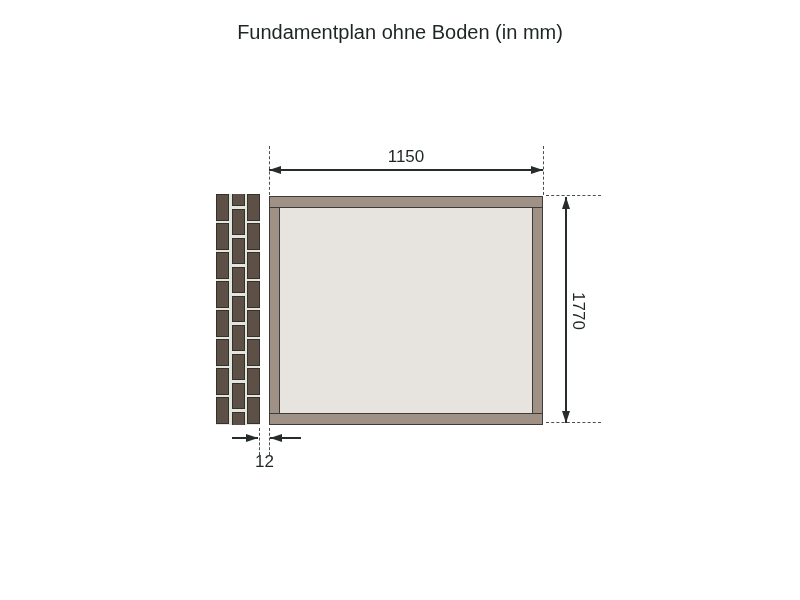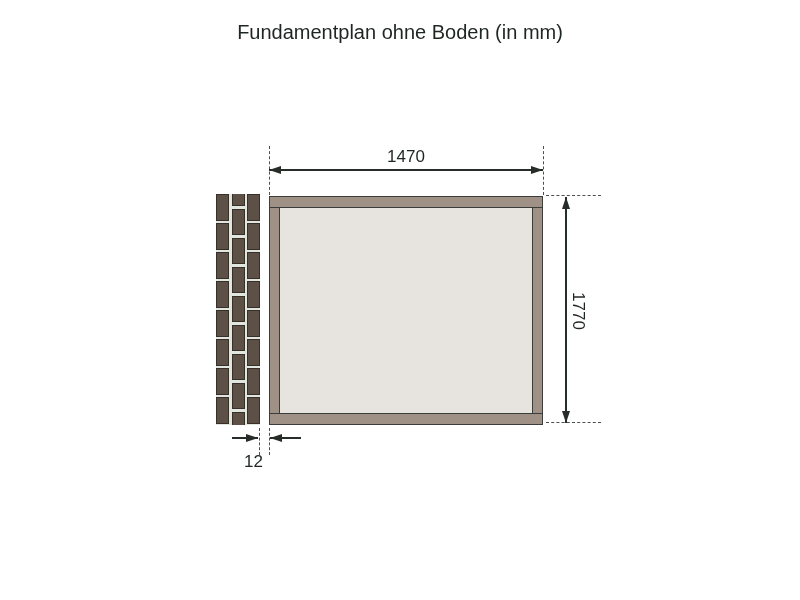--- a/index.html
+++ b/index.html
@@ -56,21 +56,21 @@
   .dim-h{position:absolute;height:0;border-top:2px solid var(--line);}
   .dim-v{position:absolute;width:0;border-left:2px solid var(--line);}
   .ah{position:absolute;width:0;height:0;}
   .ah-left{left:0;top:-5px;border:4px solid transparent;border-left:0;border-right:12px solid var(--line);}
   .ah-right{right:0;top:-5px;border:4px solid transparent;border-right:0;border-left:12px solid var(--line);}
   .ah-up{top:0;left:-5px;border:4px solid transparent;border-top:0;border-bottom:12px solid var(--line);}
   .ah-down{bottom:0;left:-5px;border:4px solid transparent;border-bottom:0;border-top:12px solid var(--line);}
   .dim-label{position:absolute;font-size:17px;color:var(--text);white-space:nowrap;}
   .label-width{left:269px;width:274px;top:147px;text-align:center;}
   .label-height{left:578px;top:311px;transform:translate(-50%,-50%) rotate(90deg);}
-  .label-gap{left:244px;width:41px;top:452px;text-align:left;}
+  .label-gap{left:244px;width:41px;top:452px;text-align:center;}
   
   .ext-top-left{left:269px;top:146px;height:49px;}
   .ext-top-right{left:543px;top:146px;height:49px;}
   .dimline-width{left:269px;top:169px;width:274px;}
   .ext-right-top{left:546px;top:195px;width:55px;}
   .ext-right-bottom{left:546px;top:422px;width:55px;}
   .dimline-height{left:565px;top:197px;height:226px;}
   .ext-gap-left{left:259px;top:428px;height:27px;}
   .ext-gap-right{left:269px;top:428px;height:27px;}
   .seg-gap-left{left:232px;top:437px;width:26px;}
@@ -116,21 +116,21 @@
     <div class="board-line top"></div>
     <div class="board-line bottom"></div>
   </div>
 
   <div class="ext-dash-v ext-top-left"></div>
   <div class="ext-dash-v ext-top-right"></div>
   <div class="dim-h dimline-width">
     <span class="ah ah-left"></span>
     <span class="ah ah-right"></span>
   </div>
-  <div class="dim-label label-width">1470</div>
+  <div class="dim-label label-width">1150</div>
 
   <div class="ext-dash-h ext-right-top"></div>
   <div class="ext-dash-h ext-right-bottom"></div>
   <div class="dim-v dimline-height">
     <span class="ah ah-up"></span>
     <span class="ah ah-down"></span>
   </div>
   <div class="dim-label label-height">1770</div>
 
   <div class="ext-dash-v ext-gap-left"></div>

